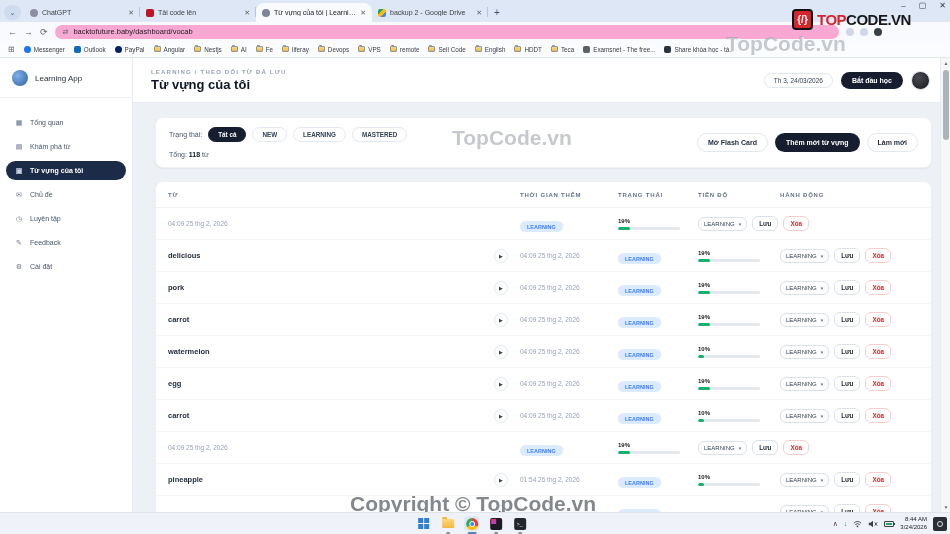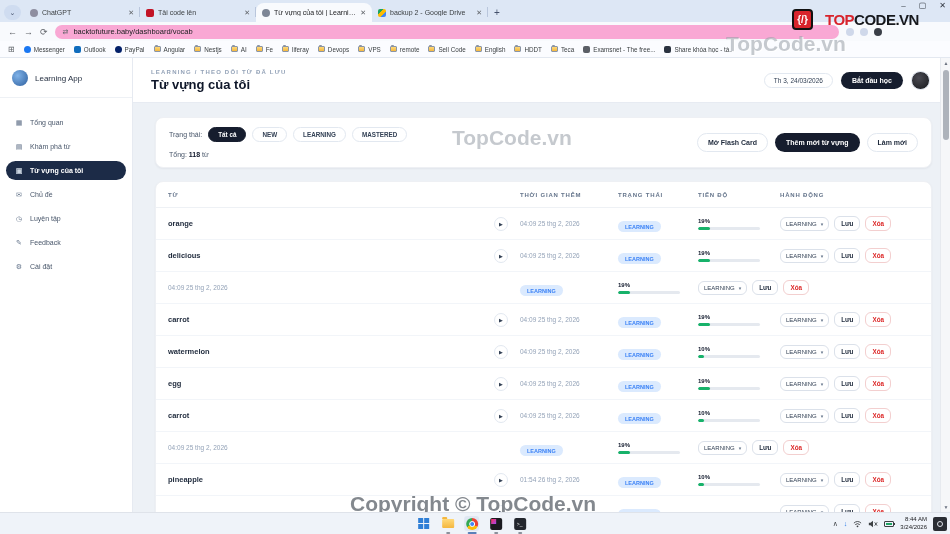--- a/index.html
+++ b/index.html
@@ -42,21 +42,21 @@
   .bm i.ic-examsnet { background:#5b5f66; border-radius:2px; }
   .bm i.ic-share { background:#2b3340; border-radius:2px; }
 
   
   .wm { position:absolute; font-size:21px; font-weight:bold; color:rgba(150,157,166,.55); text-shadow:1px 1px 0 rgba(255,255,255,.9); z-index:50; pointer-events:none; }
   .wm-top { top:32px; left:726px; }
   .wm-center { top:126px; left:452px; }
   .wm-bottom { top:492px; left:350px; color:rgba(100,106,114,.8); }
   .brandlogo { position:absolute; top:9px; left:792px; display:flex; align-items:center; z-index:60; }
   .brandlogo .glyphbox { width:21px; height:21px; background:#d8242c; border:2px solid #111; border-radius:4px; color:#fff; font-weight:bold; font-size:10px; display:flex; align-items:center; justify-content:center; }
-  .brandlogo .t-red { color:#d8242c; font-weight:bold; font-size:15px; letter-spacing:-.5px; margin-left:12px; }
+  .brandlogo .t-red { color:#d8242c; font-weight:bold; font-size:15px; letter-spacing:-.5px; margin-left:4px; }
   .brandlogo .t-dark { color:#16181c; font-weight:bold; font-size:15px; letter-spacing:-.5px; }
 
   
   .app { display:flex; height:454px; position:relative; }
   .sidebar { width:133px; background:#fff; border-right:1px solid #e6eaf1; flex:none; }
   .logo-row { display:flex; align-items:center; gap:7px; padding:12px 12px 11px; border-bottom:1px solid #eef1f5; }
   .app-logo { width:16px; height:16px; border-radius:50%; background:radial-gradient(circle at 35% 35%, #7fb2e8, #2d5f9e); }
   .app-name { font-size:8px; font-weight:normal; color:#1e293b; }
   .nav { padding:10px 0; }
   .nav-item { display:flex; align-items:center; gap:7px; height:19px; margin:5px 6px; padding:0 9px; border-radius:10px; font-size:7px; color:#475569; }
@@ -349,24 +349,20 @@
       <div class="card table-card">
         <div class="thead">
           <span>TỪ</span>
           <span>THỜI GIAN THÊM</span>
           <span>TRẠNG THÁI</span>
           <span>TIẾN ĐỘ</span>
           <span>HÀNH ĐỘNG</span>
         </div>
         <div>
             <div class="trow">
-            <div class="cell-word">
-              <span class="word">orange</span>
-              <span class="play-btn">▶</span>
-            </div>
             <span class="time">04:09 25 thg 2, 2026</span>
             <span><span class="badge">LEARNING</span></span>
             <span>
               <div class="prog-pct">19%</div>
               <div class="prog-track">
                   <div class="prog-fill" style="width: 19%;"></div>
                 </div>
             </span>
             <div class="cell-actions">
               <span class="select">
@@ -393,20 +389,24 @@
             <div class="cell-actions">
               <span class="select">
                   <span>LEARNING</span>
                   <span class="chev">▾</span>
                 </span>
               <button class="btn-save">Lưu</button>
               <button class="btn-del">Xóa</button>
             </div>
           </div>
             <div class="trow">
+            <div class="cell-word">
+              <span class="word">pork</span>
+              <span class="play-btn">▶</span>
+            </div>
             <span class="time">04:09 25 thg 2, 2026</span>
             <span><span class="badge">LEARNING</span></span>
             <span>
               <div class="prog-pct">19%</div>
               <div class="prog-track">
                   <div class="prog-fill" style="width: 19%;"></div>
                 </div>
             </span>
             <div class="cell-actions">
               <span class="select">

